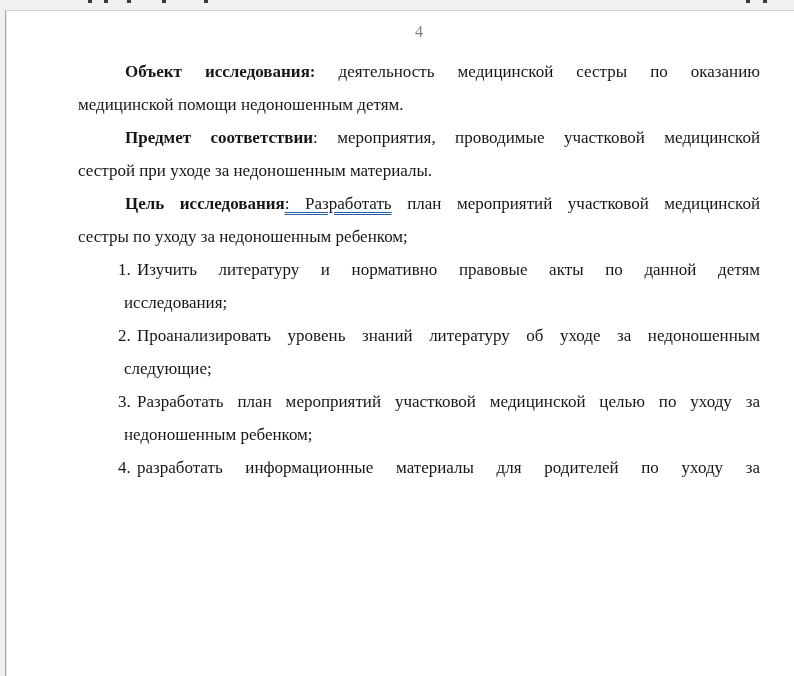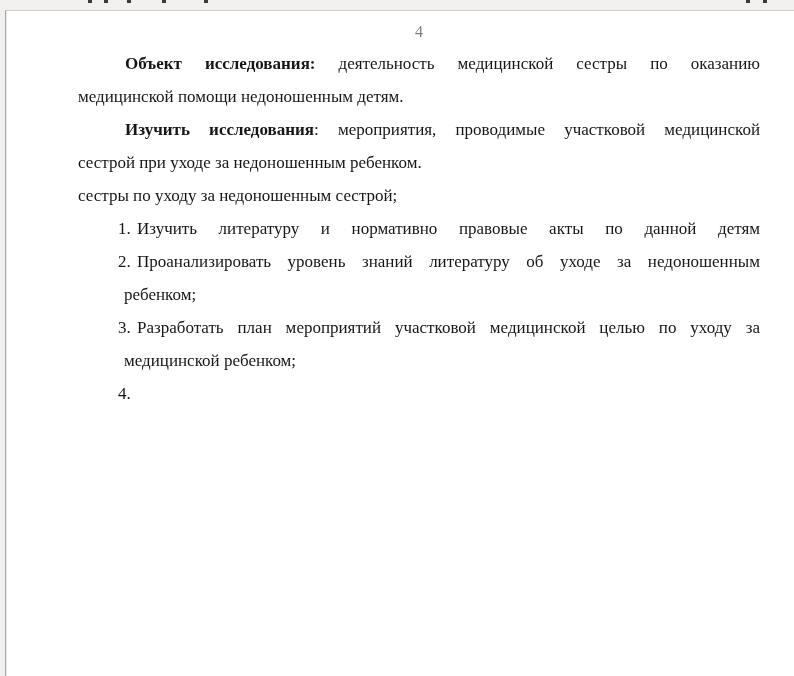--- a/index.html
+++ b/index.html
@@ -42,21 +42,21 @@
   }
 
   .page-num {
     margin-top: 11px;
     line-height: 20px;
     text-align: center;
     font-size: 16px;
     color: #7f7f7f;
   }
 
-  .body-text { margin-top: 5px; line-height: 33px; }
+  .body-text { margin-top: 13px; line-height: 33px; }
 
   .line {
     text-align: justify;
     text-align-last: justify;
   }
   .line.last {
     text-align: left;
     text-align-last: left;
   }
   .indent { padding-left: 47px; }
@@ -93,49 +93,52 @@
     <div class="page-num">4</div>
 
     <div class="body-text">
 
       <div>
         <div class="line indent"><span class="b">Объект исследования:</span> <span>деятельность медицинской сестры по оказанию</span></div>
         <div class="line last"><span>медицинской помощи недоношенным детям.</span></div>
       </div>
 
       <div>
-        <div class="line indent"><span class="b">Изучить исследования</span><span>:</span> <span>мероприятия, проводимые участковой медицинской</span></div>
-        <div class="line last"><span>сестрой при уходе за недоношенным ребенком.</span></div>
+        <div class="line indent"><span class="b">Предмет соответствии</span><span>:</span> <span>мероприятия, проводимые участковой медицинской</span></div>
+        <div class="line last"><span>сестрой при уходе за недоношенным материалы.</span></div>
       </div>
 
       <div>
-        <div class="line last"><span>сестры по уходу за недоношенным сестрой;</span></div>
+        <div class="line indent"><span class="b">Цель исследования</span><span class="gram-underline">: Разработать</span> <span>план мероприятий участковой медицинской</span></div>
+        <div class="line last"><span>сестры по уходу за недоношенным ребенком;</span></div>
       </div>
 
 
       <div>
 
         <div class="task">
           <span class="num">1.</span>
           <div class="line t1"><span>Изучить литературу и нормативно правовые акты по данной детям</span></div>
+          <div class="line last t2"><span>исследования;</span></div>
         </div>
 
         <div class="task">
           <span class="num">2.</span>
           <div class="line t1"><span>Проанализировать уровень знаний литературу об уходе за недоношенным</span></div>
-          <div class="line last t2"><span>ребенком;</span></div>
+          <div class="line last t2"><span>следующие;</span></div>
         </div>
 
         <div class="task">
           <span class="num">3.</span>
           <div class="line t1"><span>Разработать план мероприятий участковой медицинской целью по уходу за</span></div>
-          <div class="line last t2"><span>медицинской ребенком;</span></div>
+          <div class="line last t2"><span>недоношенным ребенком;</span></div>
         </div>
 
         <div class="task">
           <span class="num">4.</span>
+          <div class="line t1"><span>разработать информационные материалы для родителей по уходу за</span></div>
         </div>
 
       </div>
 
     </div>
   </div>
 </div>
 
 </body></html>

